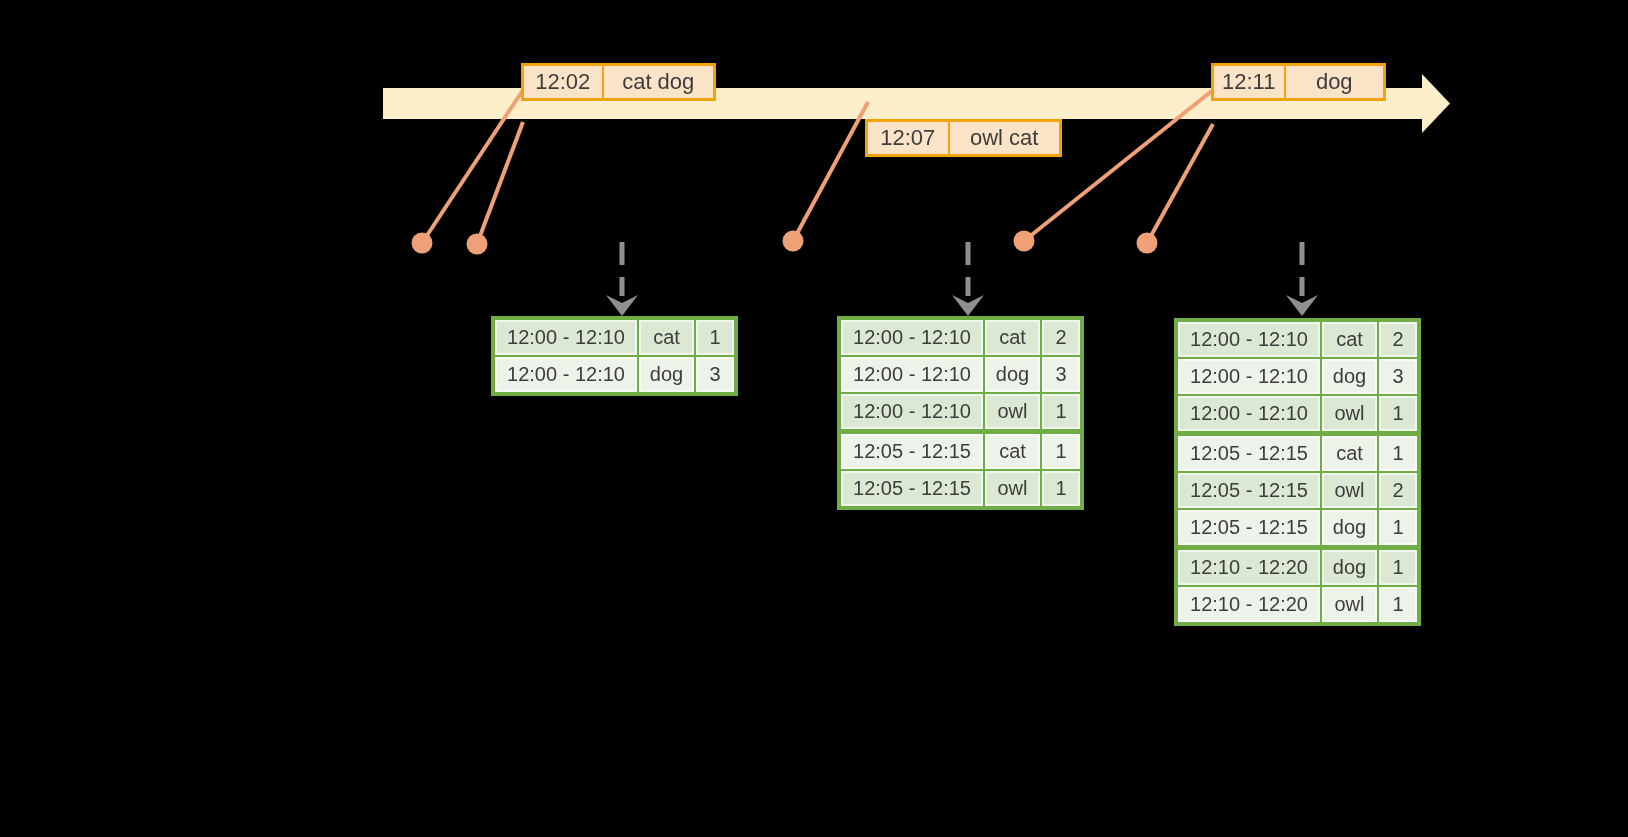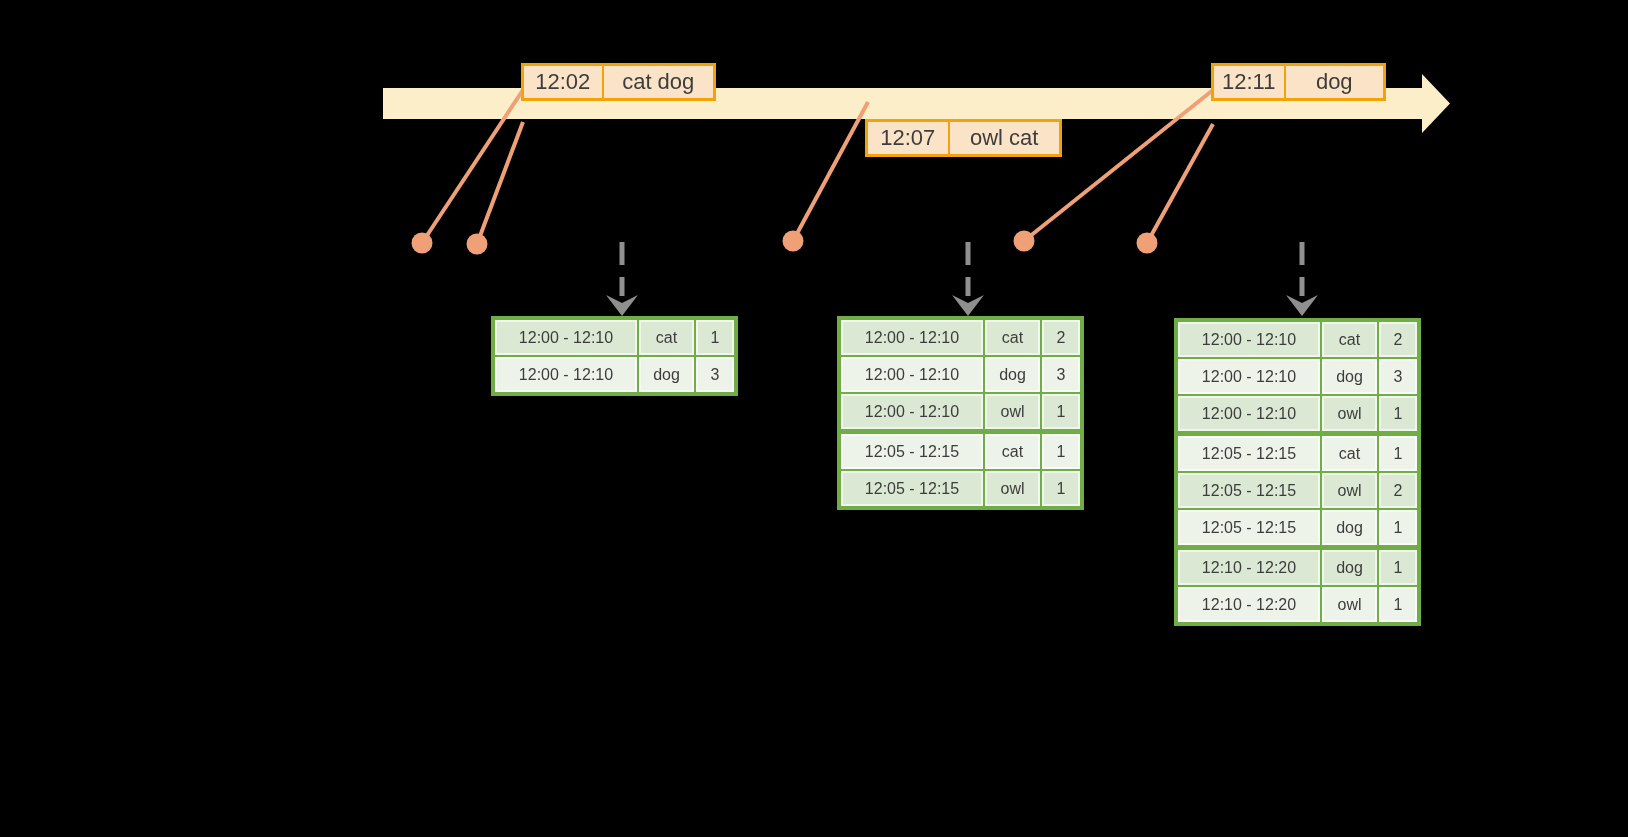--- a/index.html
+++ b/index.html
@@ -32,21 +32,21 @@
   .result-table {
     position:absolute; z-index:2; border-collapse:collapse;
     border:4px solid #70AD47; table-layout:fixed;
   }
   .result-table col.c-window { width:145px; }
   .result-table col.c-word   { width:57px; }
   .result-table col.c-count  { width:41px; }
   .result-table td {
     border:2px solid #70AD47; height:35px; padding:0 2px;
     text-align:center; vertical-align:middle;
-    font-size:16px; color:#3D3D3D; white-space:nowrap;
+    font-size:20px; color:#3D3D3D; white-space:nowrap;
     box-shadow: inset 0 0 0 2px rgba(255,255,255,0.6);
   }
   .result-table tr:nth-child(odd)  td { background:#DBE8D3; }
   .result-table tr:nth-child(even) td { background:#EEF3EA; }
   .result-table tr.group-start td { border-top-width:5px; }
   #results-1 { left:491px;  top:316px; }
   #results-2 { left:837px;  top:316px; }
   #results-3 { left:1174px; top:318px; }
 </style>
 </head>

